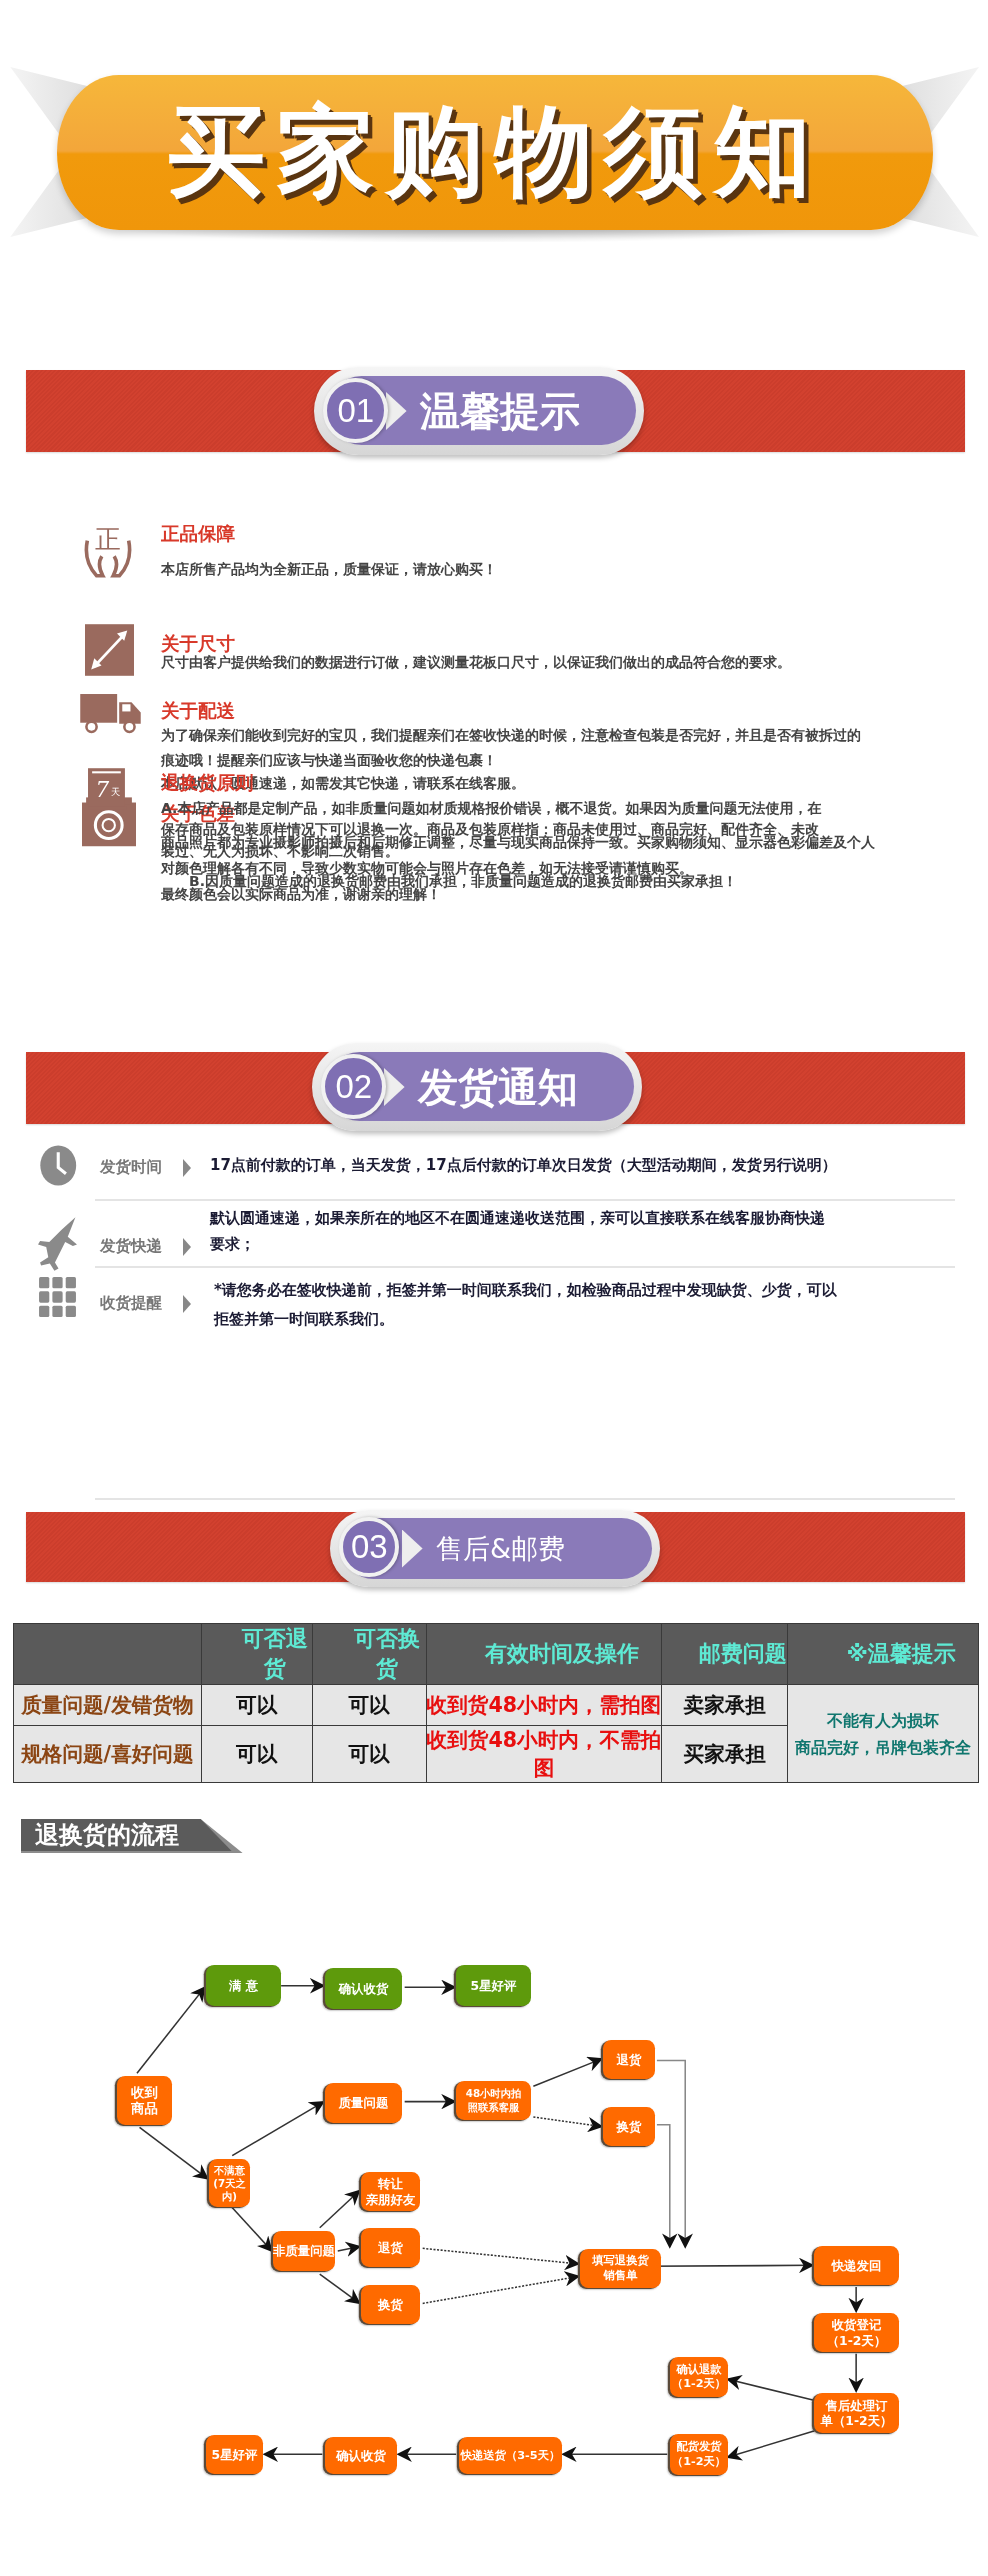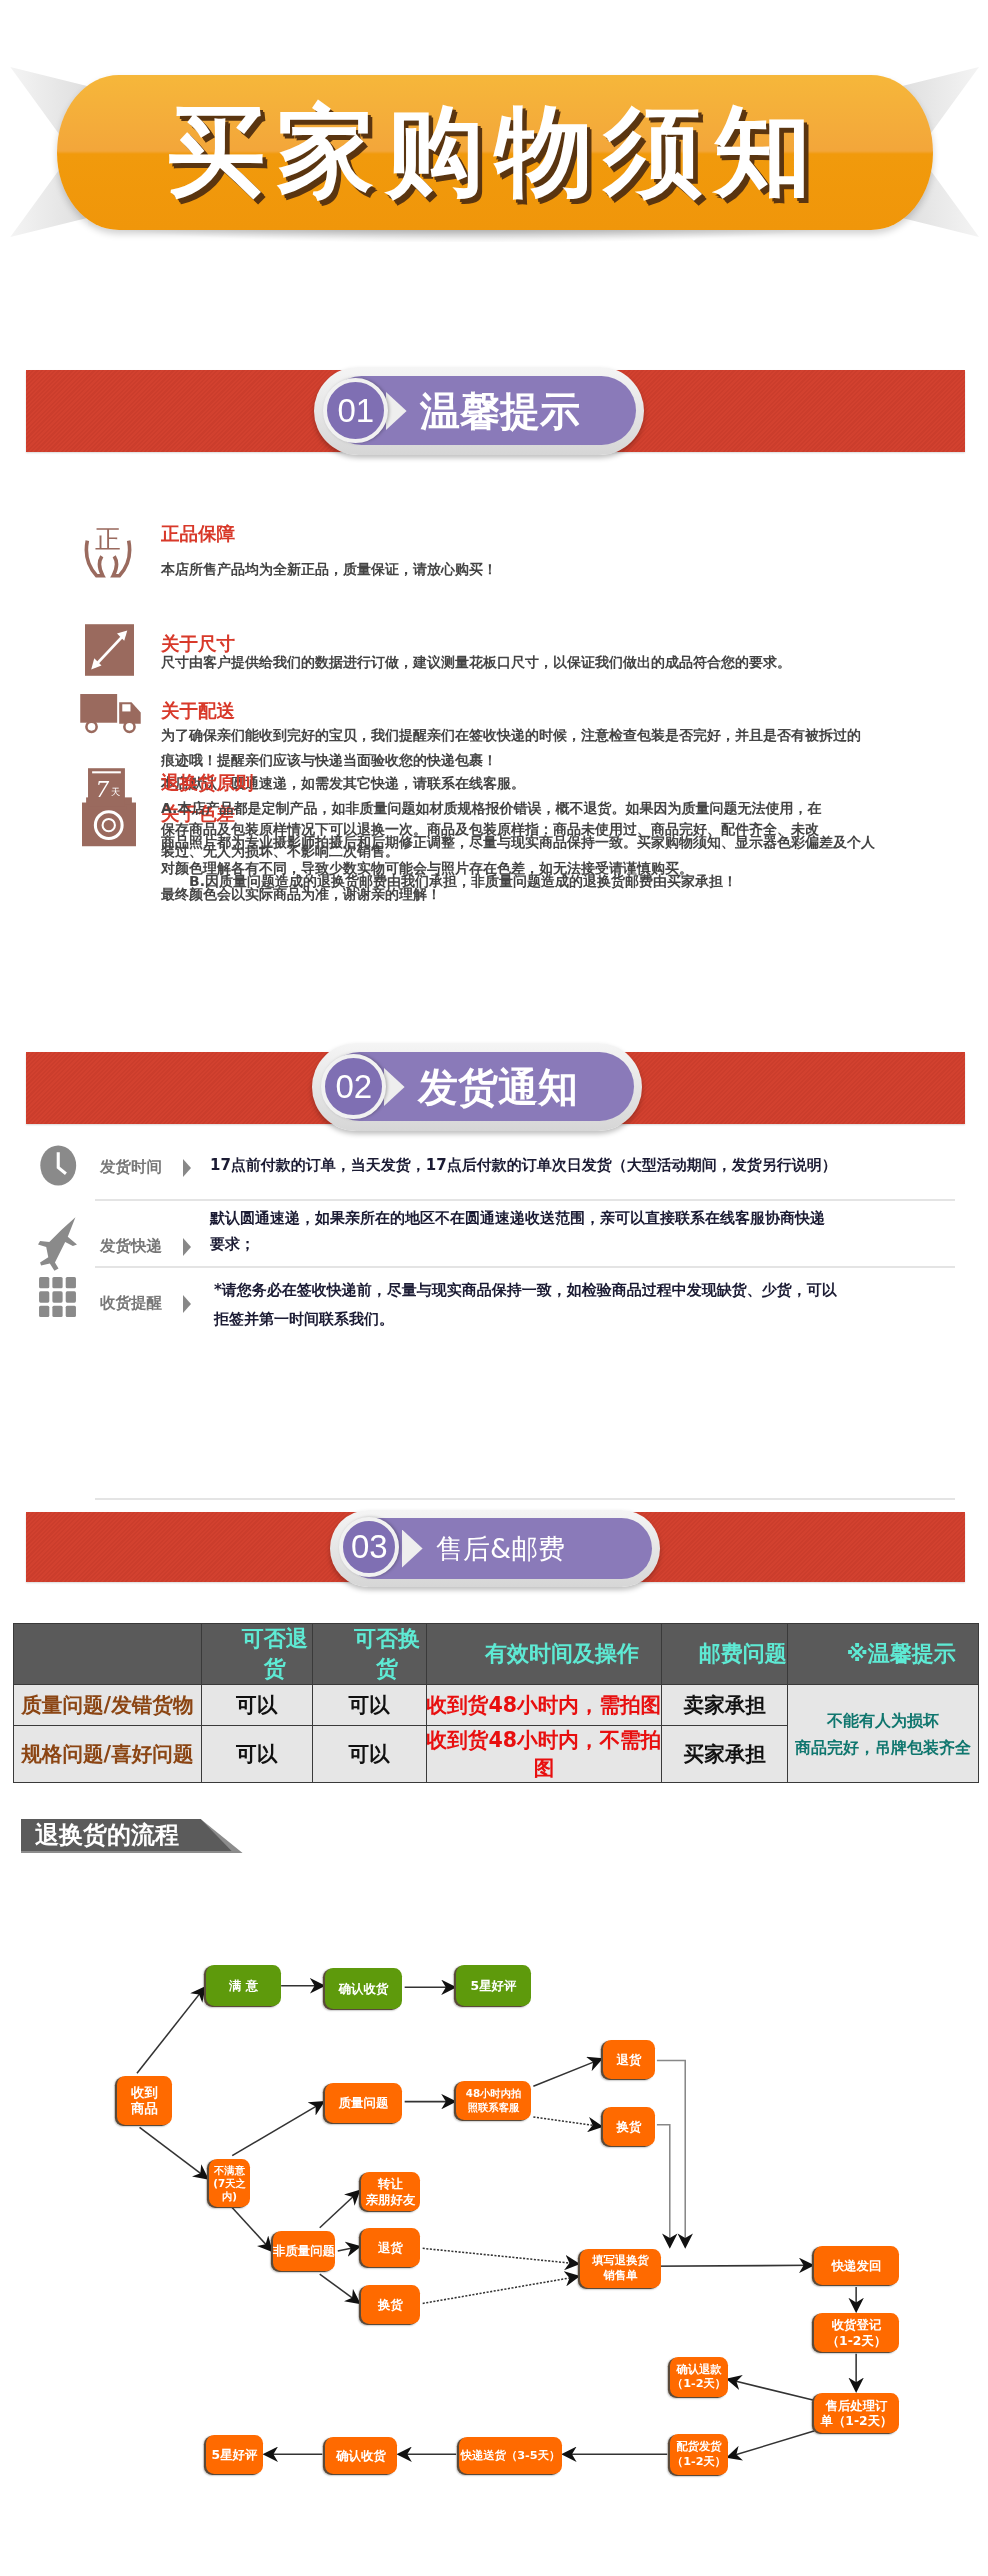--- a/index.html
+++ b/index.html
@@ -170,21 +170,21 @@
     <rect x="0" y="28" width="20" height="22" rx="3" fill="#8a8a8a"></rect>
       <rect x="26" y="28" width="20" height="22" rx="3" fill="#8a8a8a"></rect>
       <rect x="52" y="28" width="20" height="22" rx="3" fill="#8a8a8a"></rect>
     <rect x="0" y="56" width="20" height="22" rx="3" fill="#8a8a8a"></rect>
       <rect x="26" y="56" width="20" height="22" rx="3" fill="#8a8a8a"></rect>
       <rect x="52" y="56" width="20" height="22" rx="3" fill="#8a8a8a"></rect>
   </svg>
 </div>
 <div class="abs ship-label" style="left:100px;top:1293px;">收货提醒</div>
 <div class="abs ship-arrow" style="left:183px;top:1295px;"></div>
-<div class="abs ship-text" style="left:214px;top:1277px;">*请您务必在签收快递前，尽量与现实商品保持一致，如检验商品过程中发现缺货、少货，可以</div>
+<div class="abs ship-text" style="left:214px;top:1277px;">*请您务必在签收快递前，拒签并第一时间联系我们，如检验商品过程中发现缺货、少货，可以</div>
 <div class="abs ship-text" style="left:214px;top:1306px;text-align:center;">拒签并第一时间联系我们。</div>
 <div class="abs ship-divider" style="top:1498px;"></div>
 
 <div class="abs red-band" style="top:1512px;height:70px;"></div>
 <div class="abs pill-wrap" style="left:330px;top:1510px;height:77px;width:330px;">
   <div class="abs pill-outer" style="height:77px;"></div>
   <div class="abs pill-inner" style="top:8.2px;height:61px;"></div>
   <div class="abs pill-arrow" style="top:19.6px;"></div>
   <div class="abs pill-circle" style="top:7.2px;width:60px;height:60px;">03</div>
   <div class="abs pill-label" style="height:77px;font-size:27px;font-weight:normal;">售后&amp;邮费</div>

